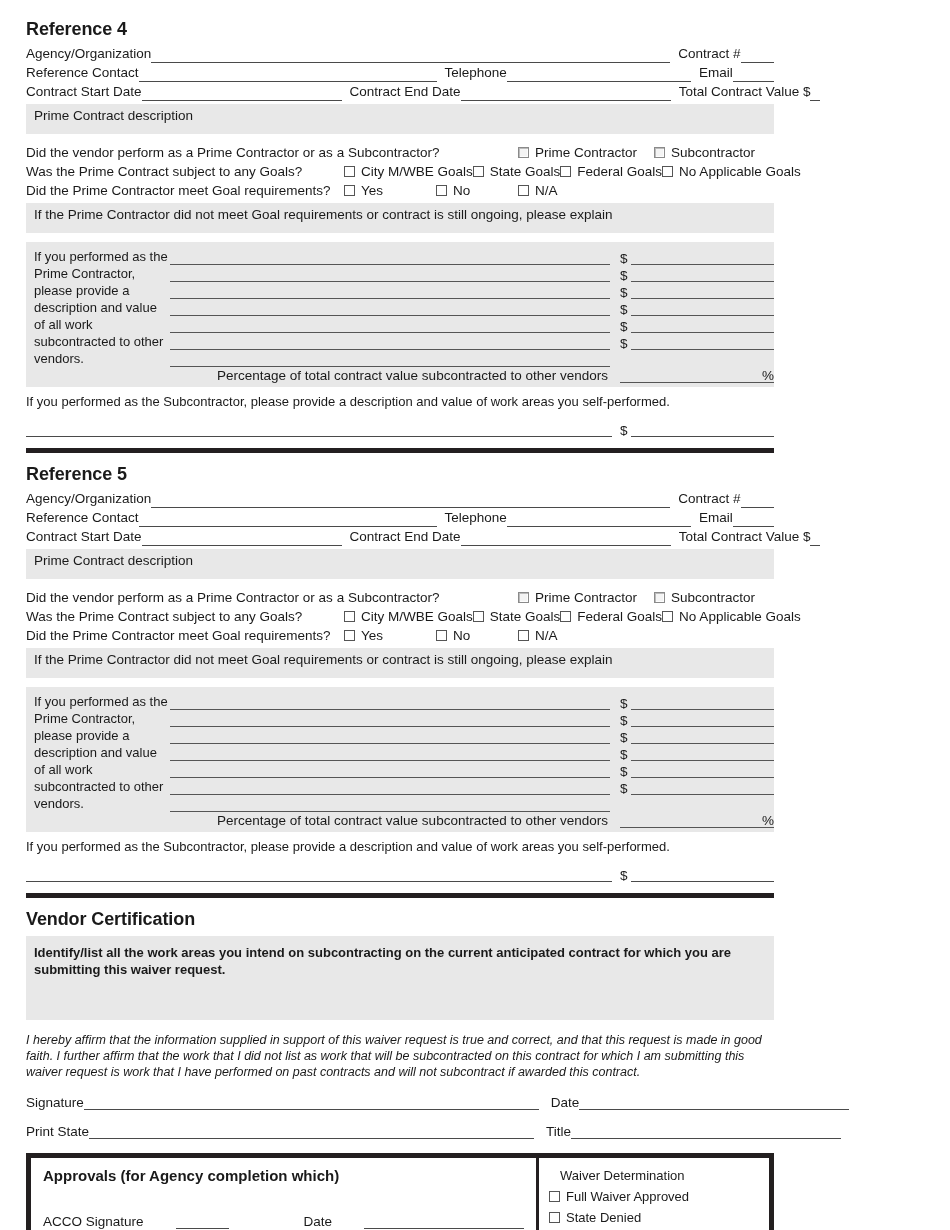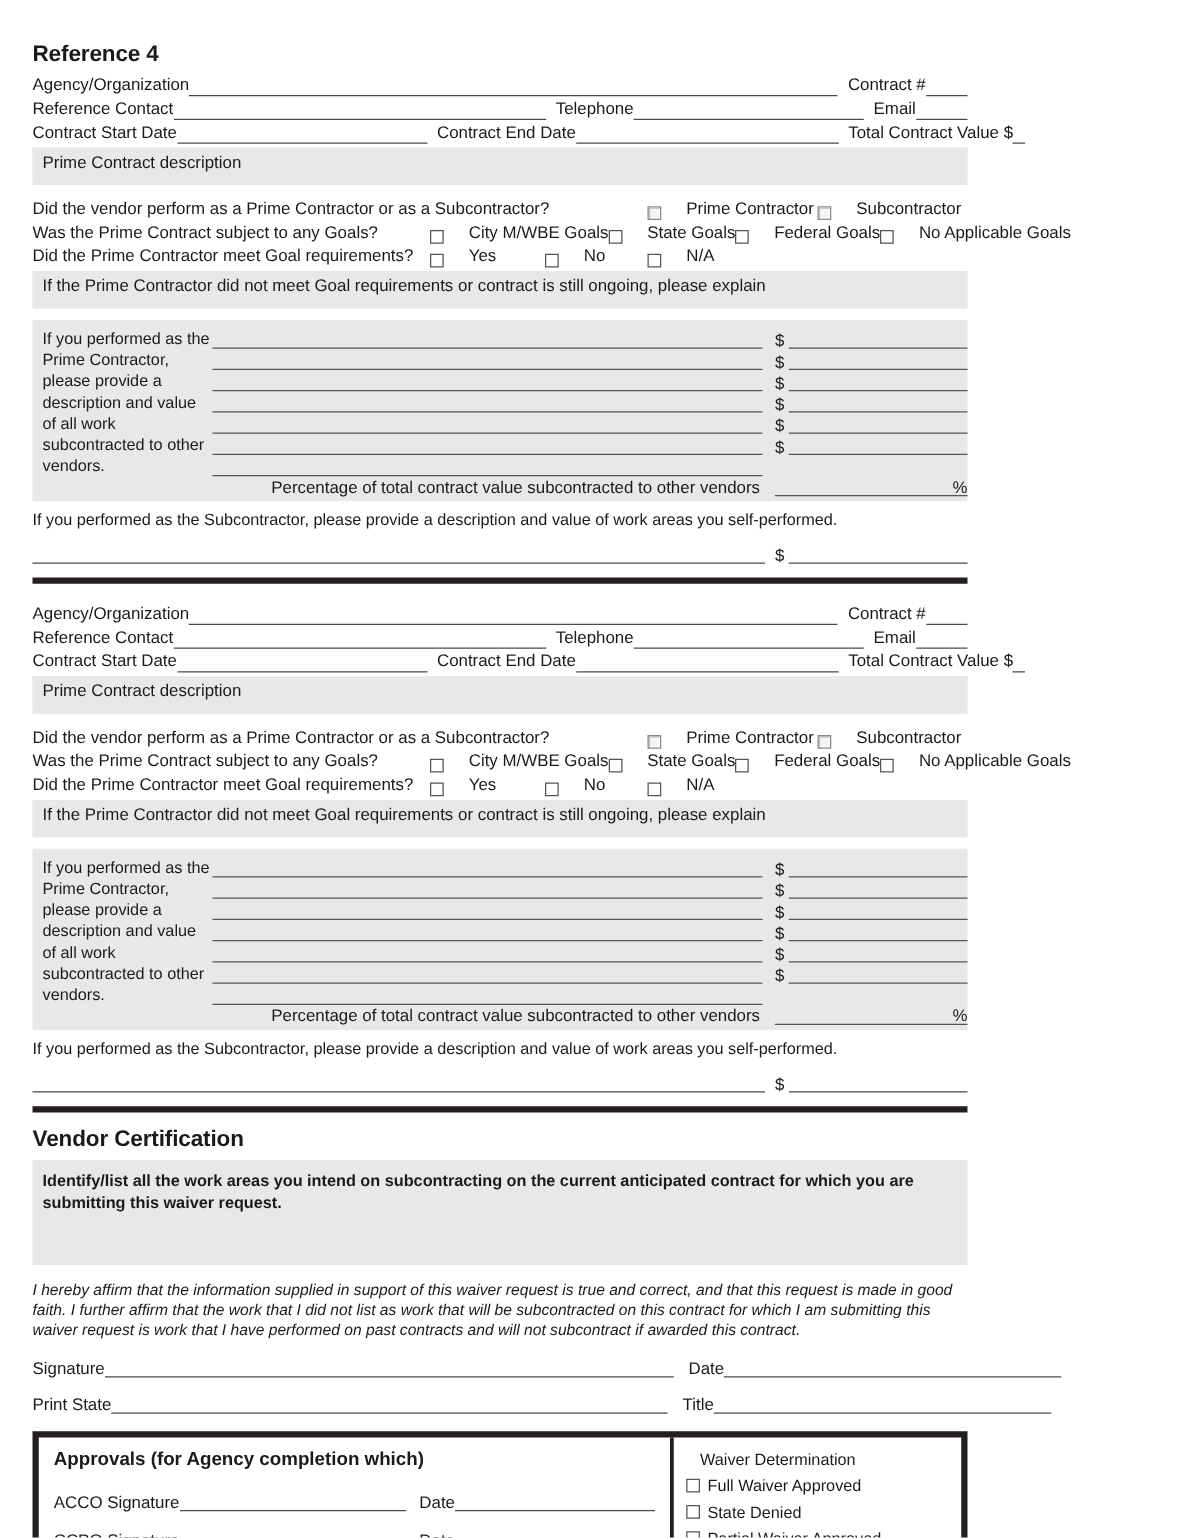--- a/index.html
+++ b/index.html
@@ -12,21 +12,21 @@
     height: 1230px;
     font-family: "Liberation Sans", sans-serif;
     color: #1a1a1a;
     -webkit-font-smoothing: antialiased;
   }
   .page {
     position: relative;
     width: 800px;
     height: 1230px;
     box-sizing: border-box;
-    padding: 18px 26px;
+    padding: 4px 26px;
   }
 
   
   .sec-title {
     font-size: 18px;
     font-weight: bold;
     letter-spacing: -0.1px;
     margin: 0;
     padding: 0;
     line-height: 22px;
@@ -81,22 +81,22 @@
   .cbrow {
     display: flex;
     align-items: center;
     font-size: 13.5px;
     line-height: 19px;
     height: 19px;
     white-space: nowrap;
   }
   .cbitem {
     display: flex;
-    align-items: flex-end;
-    gap: 20px;
+    align-items: center;
+    gap: 6px;
   }
 
   
   .descblock {
     background: #e8e8e8;
     display: flex;
     padding: 6px 0 0 0;
   }
   .desc-label {
     flex: 0 0 144px;
@@ -227,21 +227,22 @@
   .appr-title {
     font-size: 15px;
     font-weight: bold;
     line-height: 20px;
   }
   .appr-sigrow {
     display: flex;
     align-items: flex-end;
     font-size: 13.5px;
     height: 19px;
-    margin-top: 12px;
+    margin-top: 24px;
+    gap: 32px;
   }
   .appr-sigrow .a-line1 { flex: 1 1 auto; border-bottom: 1px solid #4a4a4a; height: 14px; }
   .appr-sigrow .a-gap { flex: 0 0 10px; }
   .appr-sigrow .a-line2 { flex: 0 0 160px; border-bottom: 1px solid #4a4a4a; height: 14px; }
   .appr-right {
     flex: 0 0 233px;
     border-left: 3px solid #231f20;
     padding: 8px 8px 0 10px;
     box-sizing: border-box;
   }
@@ -429,20 +430,21 @@
         <span class="dline"></span>
       </span>
     </div>
   </div>
 
   <div style="height:11px"></div>
   <div class="thickbar"></div>
   <div style="height:10px"></div>
 
   <div>
+    <div class="sec-title">Reference 5</div>
 
     <div style="height:4px"></div>
 
     <div class="row">
       <span class="lbl">Agency/Organization</span>
       <span class="fill" style="flex:0 0 519px"></span>
       <span class="gap"></span>
       <span class="lbl">Contract #</span>
       <span class="fill"></span>
     </div>

